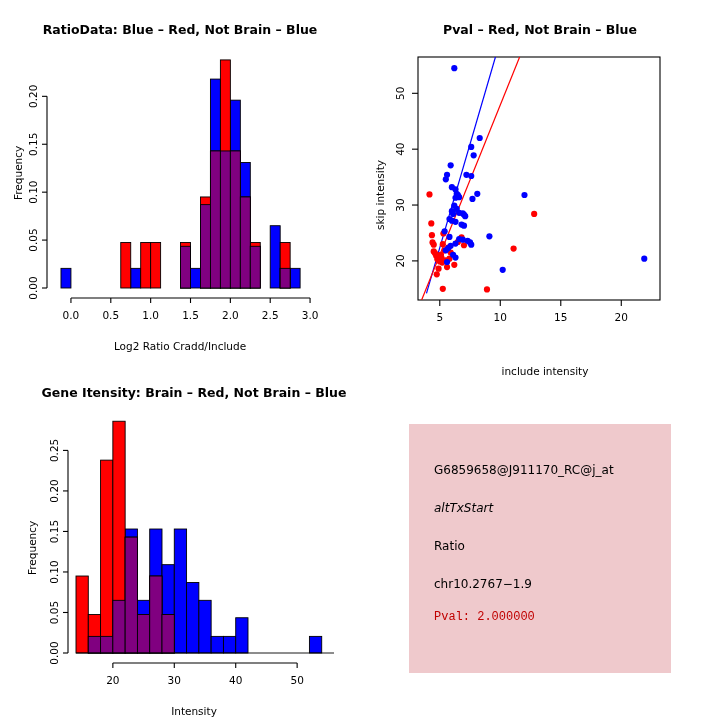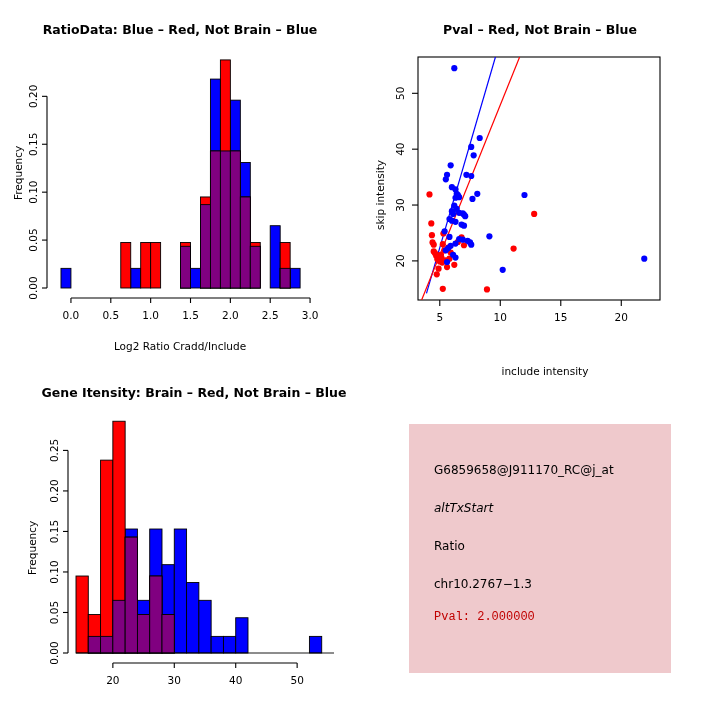--- a/index.html
+++ b/index.html
@@ -200,20 +200,21 @@
         <line x1="200.78000000000003" y1="300" x2="200.78000000000003" y2="306" stroke="#000" stroke-width="1.1"></line>
         <text x="200.78000000000003" y="321" font-family="&quot;DejaVu Sans&quot;, sans-serif" font-size="10.5" text-anchor="middle" fill="#000">15</text>
         <line x1="261.28000000000003" y1="300" x2="261.28000000000003" y2="306" stroke="#000" stroke-width="1.1"></line>
         <text x="261.28000000000003" y="321" font-family="&quot;DejaVu Sans&quot;, sans-serif" font-size="10.5" text-anchor="middle" fill="#000">20</text>
       </svg>
   </div>
 
   <div class="panel" style="left:14px;top:360px;width:360px;height:360px;">
     <div class="ttl" style="top:25px;">Gene Itensity: Brain – Red, Not Brain – Blue</div>
     <div class="ylab" style="left:12px;top:215px;">Frequency</div>
+    <div class="axlab" style="left:60px;top:345px;width:240px;">Intensity</div>
     <svg id="svg-gene" width="360" height="340" style="position:absolute;left:0;top:0;">
         <rect x="74.28571428571428" y="276.38793103448273" width="12.285714285714292" height="16.612068965517267" fill="#0000FF" stroke="#000" stroke-width="0.9"></rect>
         <rect x="86.57142857142857" y="276.38793103448273" width="12.285714285714292" height="16.612068965517267" fill="#0000FF" stroke="#000" stroke-width="0.9"></rect>
         <rect x="98.85714285714286" y="240.32758620689654" width="12.285714285714278" height="52.67241379310346" fill="#0000FF" stroke="#000" stroke-width="0.9"></rect>
         <rect x="111.14285714285714" y="169.01724137931035" width="12.285714285714278" height="123.98275862068965" fill="#0000FF" stroke="#000" stroke-width="0.9"></rect>
         <rect x="123.42857142857142" y="240.32758620689654" width="12.285714285714306" height="52.67241379310346" fill="#0000FF" stroke="#000" stroke-width="0.9"></rect>
         <rect x="135.71428571428572" y="169.01724137931035" width="12.285714285714278" height="123.98275862068965" fill="#0000FF" stroke="#000" stroke-width="0.9"></rect>
         <rect x="148" y="204.67241379310343" width="12.285714285714278" height="88.32758620689657" fill="#0000FF" stroke="#000" stroke-width="0.9"></rect>
         <rect x="160.28571428571428" y="169.01724137931035" width="12.285714285714278" height="123.98275862068965" fill="#0000FF" stroke="#000" stroke-width="0.9"></rect>
         <rect x="172.57142857142856" y="222.5" width="12.285714285714278" height="70.5" fill="#0000FF" stroke="#000" stroke-width="0.9"></rect>
@@ -261,18 +262,18 @@
         <text x="283.1428571428571" y="324" font-family="&quot;DejaVu Sans&quot;, sans-serif" font-size="10.5" text-anchor="middle" fill="#000">50</text>
         <line x1="62" y1="293" x2="320" y2="293" stroke="#000" stroke-width="0.9"></line>
       </svg>
   </div>
 
   <div class="panel" style="left:360px;top:360px;width:360px;height:360px;">
     <div class="infobox" id="infobox" style="left: 49px; top: 64px; width: 262px; height: 249px; background: rgb(239, 201, 204);">
       <div class="infoline" style="left:25px;top:39px;">G6859658@J911170_RC@j_at</div>
       <div class="infoline" style="left:25px;top:77px;font-style:italic;">altTxStart</div>
       <div class="infoline" style="left:25px;top:115px;">Ratio</div>
-      <div class="infoline" style="left:25px;top:153px;">chr10.2767−1.3</div>
+      <div class="infoline" style="left:25px;top:153px;">chr10.2767−1.9</div>
       <div class="infoline pval" style="left:25px;top:186px;">Pval: 2.000000</div>
     </div>
   </div>
 
 </div>
 
 </body></html>

